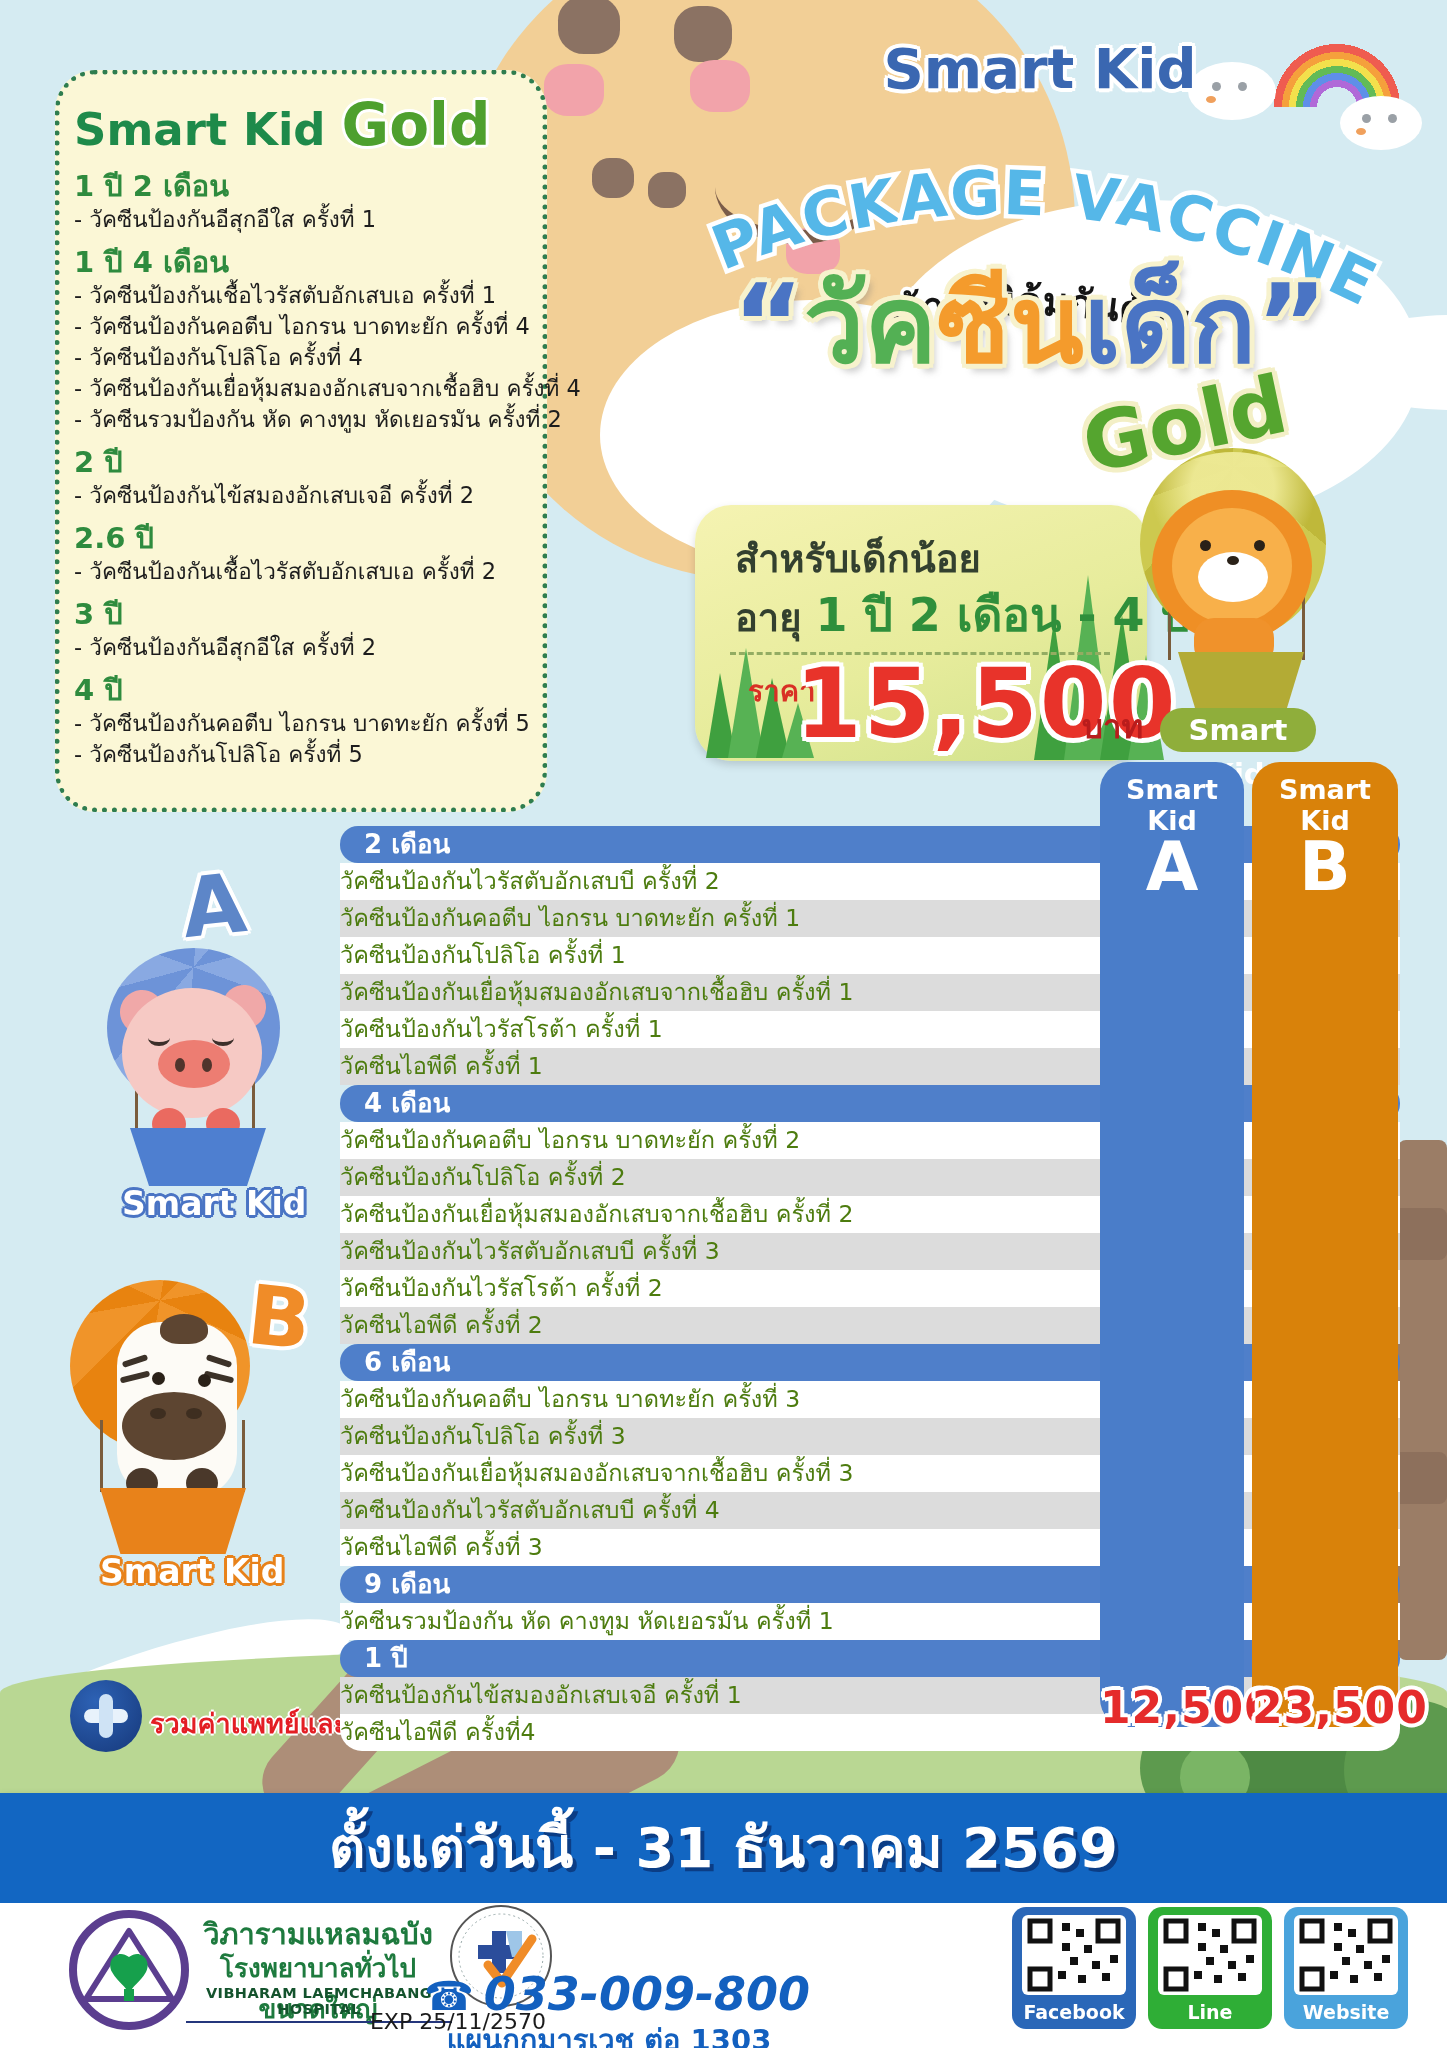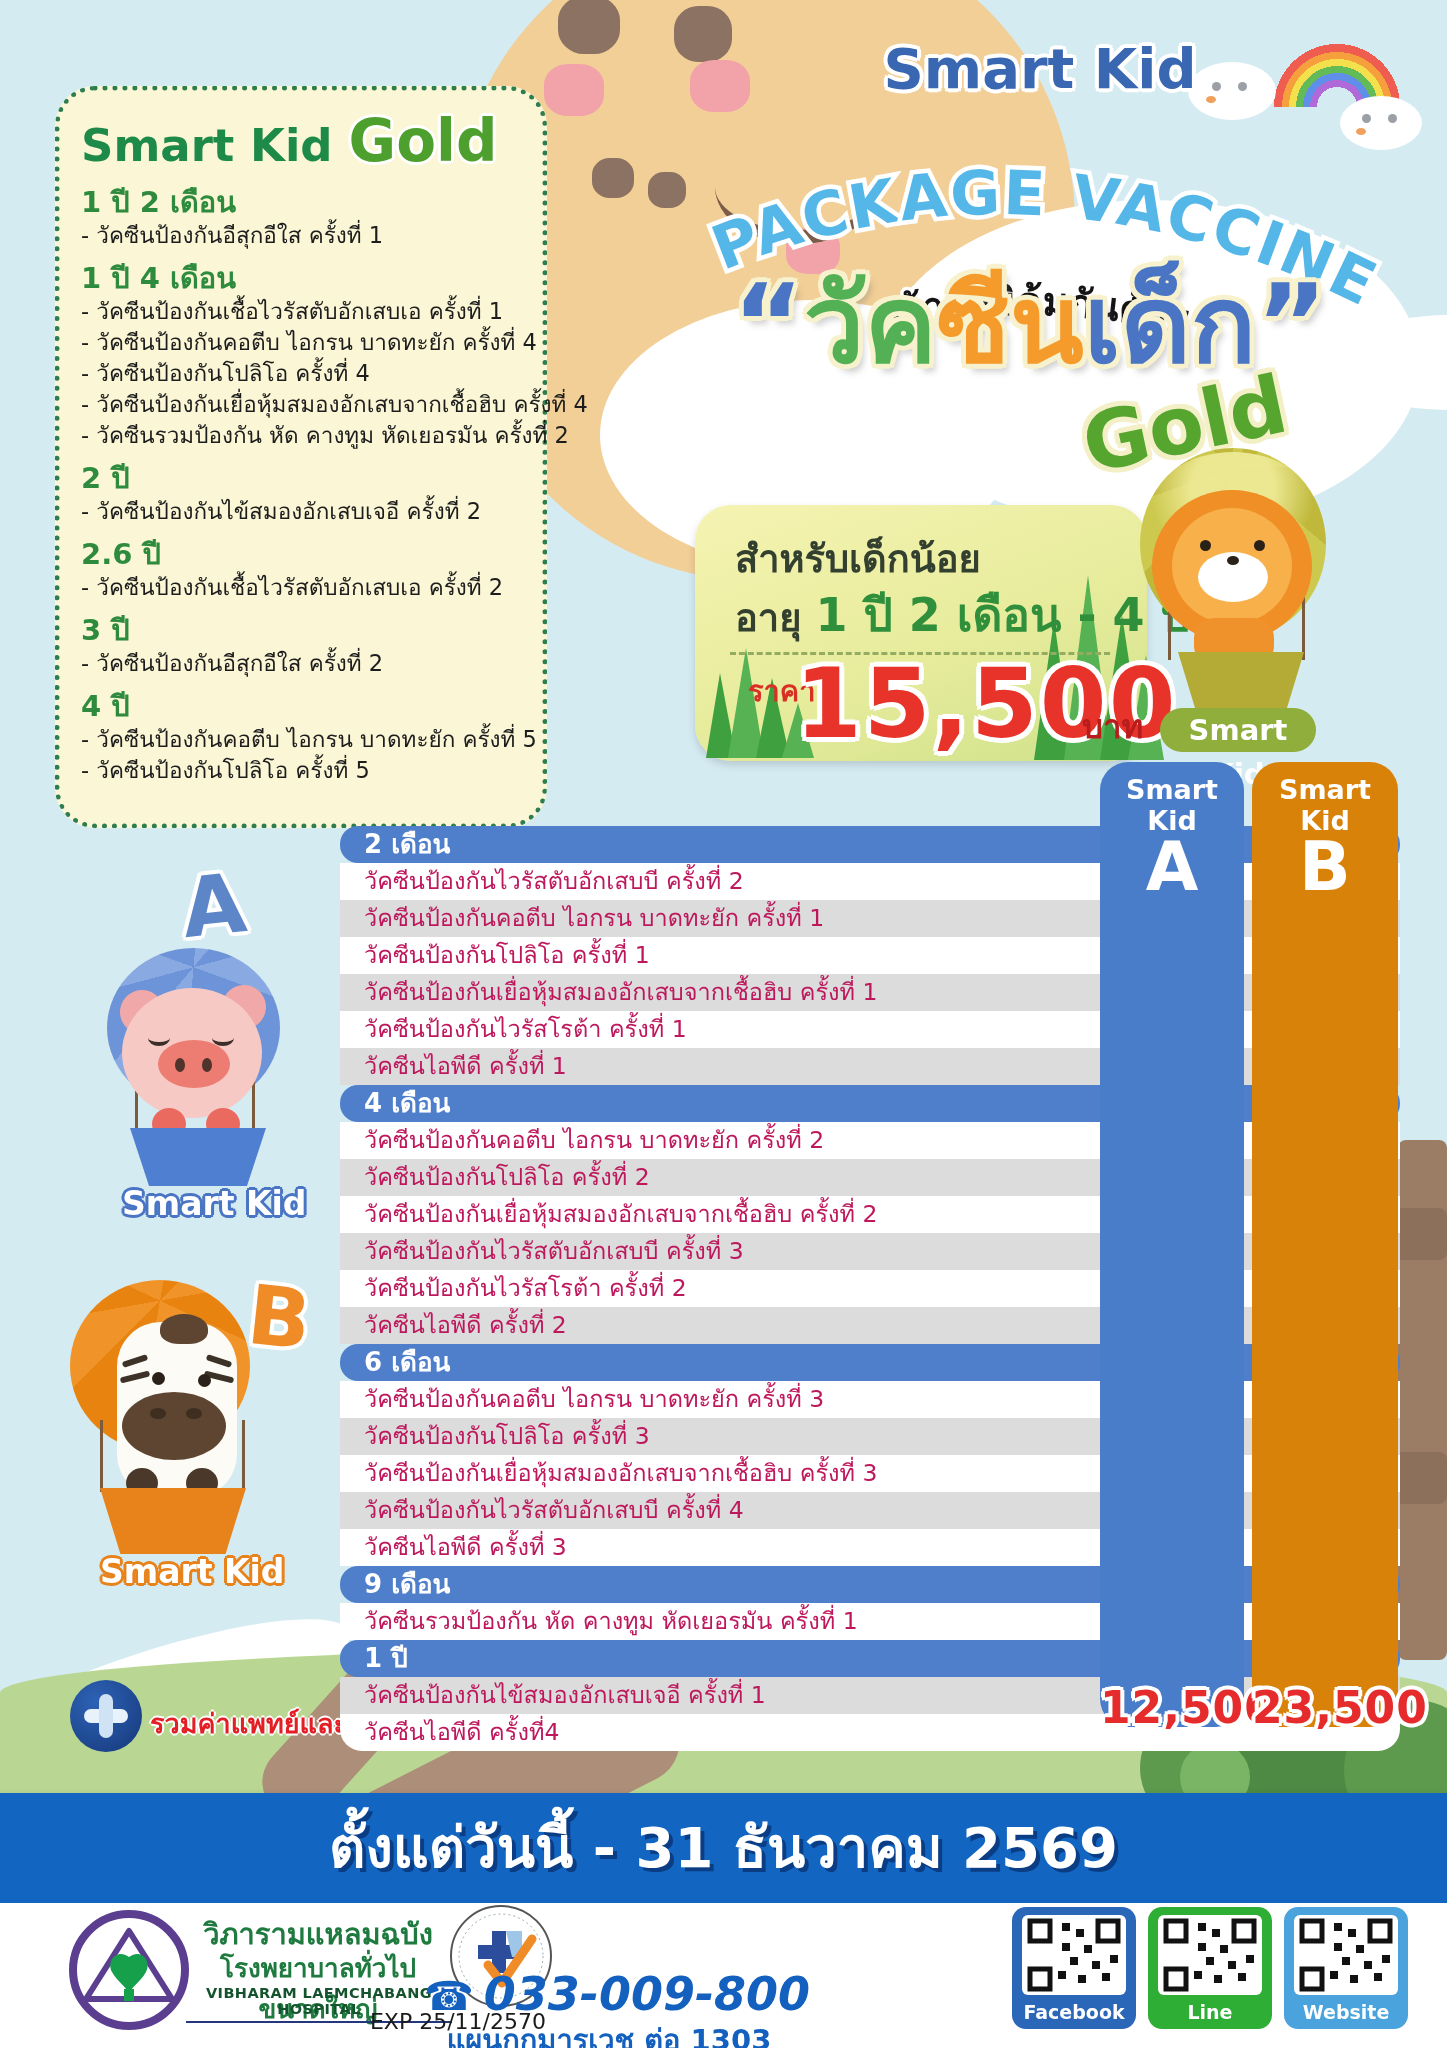--- a/index.html
+++ b/index.html
@@ -14,21 +14,21 @@
   .cloud{background:#fff;border-radius:50%;}
   .cloud-face-dot{width:9px;height:9px;background:#9aa0a6;border-radius:50%;}
   .cloud-cheek{width:10px;height:7px;background:#f0a05c;border-radius:50%;}
   .rainbow{left:1258px;top:28px;width:158px;height:79px;border-radius:158px 158px 0 0;
     background:radial-gradient(circle at 50% 100%, rgba(0,0,0,0) 0 20px,#b069d8 20px 27px,#5f8fe8 27px 34px,#62bb57 34px 41px,#f3e04c 41px 48px,#f5a03c 48px 55px,#ef5c50 55px 63px,rgba(0,0,0,0) 63px);}
   .hill{left:0;top:1648px;width:1447px;height:160px;background:#b9d793;border-radius:100% 100% 0 0/90px 90px 0 0;}
   .bush{border-radius:50%;background:#5d9a4e;}
   .branch{background:repeating-linear-gradient(100deg,#ad8e78 0 60px,#97olive 60px 64px,#8d705c 60px 70px,#ad8e78 70px 130px);background-color:#ad8e78;border-radius:40px;}
   .fence{background:#9b7d66;border-radius:8px;}
   
-  .gold-box{left:55px;top:70px;width:492px;height:742px;background:#fbf7d6;border:5px dotted #2e7d4f;border-radius:40px;box-sizing:border-box;padding:16px 0 0 21px;margin-top:16px;}
+  .gold-box{left:55px;top:70px;width:492px;height:742px;background:#fbf7d6;border:5px dotted #2e7d4f;border-radius:40px;box-sizing:border-box;padding:16px 0 0 14px;}
   .gold-box-title{font-size:45px;font-weight:bold;color:#1e8a4a;white-space:nowrap;}
   .gold-box-title .tier{font-size:58px;margin-left:16px;color:#4ea02e;
      text-shadow:-3px 0 #fff,3px 0 #fff,0 -3px #fff,0 3px #fff,-2px -2px #fff,2px 2px #fff,2px -2px #fff,-2px 2px #fff;}
   .sch-age{font-size:29px;font-weight:bold;color:#2e8b3e;margin-top:9px;line-height:36px;}
   .sch-item{font-size:22.5px;color:#1d1d1d;line-height:31px;white-space:nowrap;}
   
   .brand{left:880px;top:36px;width:320px;text-align:center;font-size:56px;font-weight:bold;color:#3a67b1;
      text-shadow:-4px 0 #fff,4px 0 #fff,0 -4px #fff,0 4px #fff,-3px -3px #fff,3px 3px #fff,3px -3px #fff,-3px 3px #fff;}
   .arc-svg{left:640px;top:60px;}
   .pkg-text{font-size:61px;font-weight:bold;fill:#55b7e8;stroke:#fff;stroke-width:9px;paint-order:stroke;letter-spacing:2px;}
@@ -54,21 +54,21 @@
   .basket{clip-path:polygon(0 0,100% 0,86% 100%,14% 100%);}
   .mascot-label{font-weight:bold;color:#fff;font-size:33px;white-space:nowrap;}
   .lab-blue{text-shadow:-3px 0 #4a74c4,3px 0 #4a74c4,0 -3px #4a74c4,0 3px #4a74c4,-2px -2px #4a74c4,2px 2px #4a74c4,2px -2px #4a74c4,-2px 2px #4a74c4;}
   .lab-orange{text-shadow:-3px 0 #e8821a,3px 0 #e8821a,0 -3px #e8821a,0 3px #e8821a,-2px -2px #e8821a,2px 2px #e8821a,2px -2px #e8821a,-2px 2px #e8821a;}
   .float-letter{font-size:82px;font-weight:bold;
      text-shadow:-4px 0 #fff,4px 0 #fff,0 -4px #fff,0 4px #fff,-3px -3px #fff,3px 3px #fff,3px -3px #fff,-3px 3px #fff;}
   
   .vtable{left:340px;top:826px;width:1060px;border-radius:0 0 24px 24px;overflow:visible;z-index:1;}
   .vgroup-header{height:37px;line-height:37px;background:#4f7fca;color:#fff;font-weight:bold;font-size:26px;
      padding-left:24px;border-radius:18px;box-sizing:border-box;position:relative;}
-  .vrow{height:37px;line-height:37px;font-size:23.5px;color:#be185d;padding-left:24px;box-sizing:border-box;position:relative;white-space:nowrap;}
+  .vrow{height:37px;line-height:37px;font-size:23.5px;color:#4d7c0f;box-sizing:border-box;position:relative;white-space:nowrap;}
   .vrow.w{background:#ffffff;} .vrow.g{background:#dcdcdc;}
   .vrow.last{border-radius:0 0 22px 22px;}
   .dot{position:absolute;top:8px;width:20px;height:20px;border-radius:50%;background:#fff;z-index:3;}
   .dotA{left:822px;} .dotB{left:975px;}
   .pkg-col{z-index:2;border-radius:28px;}
   .col-brand{margin-top:12px;text-align:center;color:#fff;font-weight:bold;font-size:27px;}
   .col-letter{text-align:center;color:#fff;font-weight:bold;font-size:68px;line-height:62px;}
   .col-price{z-index:4;text-align:center;font-size:44px;font-weight:bold;color:#e52b2b;letter-spacing:1px;
      text-shadow:-4px 0 #fff,4px 0 #fff,0 -4px #fff,0 4px #fff,-3px -3px #fff,3px 3px #fff,3px -3px #fff,-3px 3px #fff;}
   

